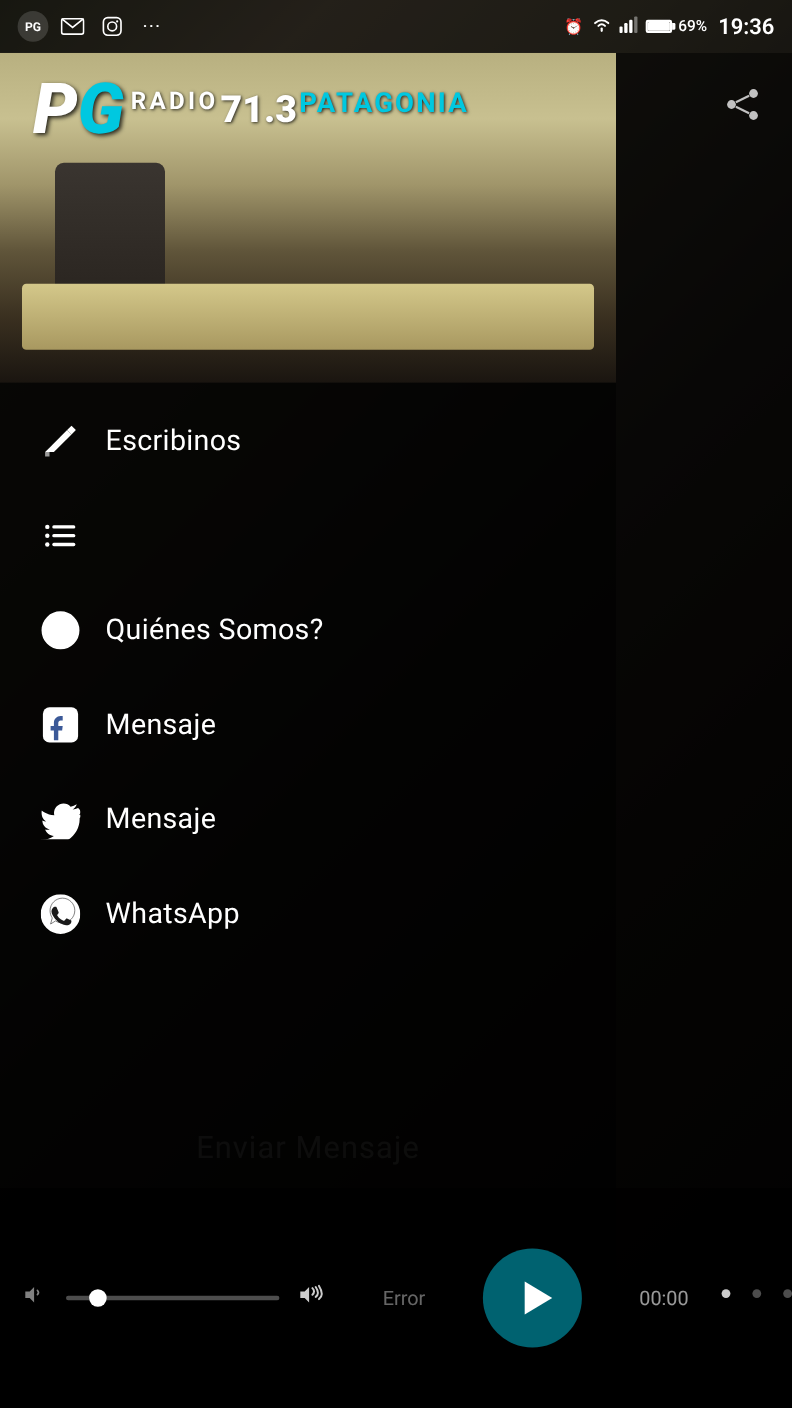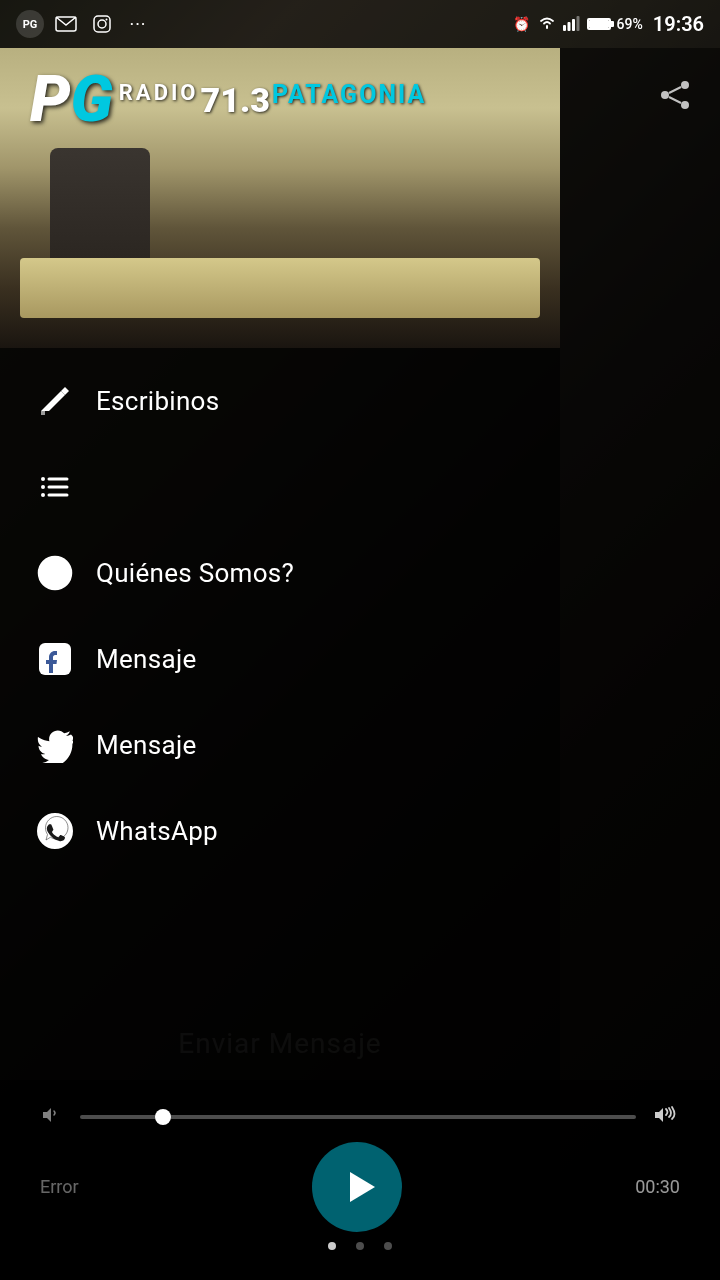--- a/index.html
+++ b/index.html
@@ -229,21 +229,21 @@
     }
 
     
     .player-area {
       position: absolute;
       bottom: 0; left: 0; right: 0;
       height: 200px;
       background: rgba(0,0,0,0.85);
       z-index: 30;
       display: flex;
-      flex-direction: column;
+      flex-direction: row;
       align-items: center;
       justify-content: center;
       gap: 10px;
     }
 
     
     .enviar-mensaje {
       position: absolute;
       bottom: 220px; left: 0;
       width: 560px;
@@ -522,21 +522,21 @@
     </span>
   </div>
 
   <div class="player-controls">
     <span class="player-error">Error</span>
     <button class="play-btn">
       <svg viewBox="0 0 40 40" fill="white">
         <polygon points="10,5 35,20 10,35"></polygon>
       </svg>
     </button>
-    <span class="player-time">00:30</span>
+    <span class="player-time">00:00</span>
   </div>
 
   <div class="bottom-nav">
     <div class="nav-dot active"></div>
     <div class="nav-dot"></div>
     <div class="nav-dot"></div>
   </div>
 </div>
 
 </body></html>

